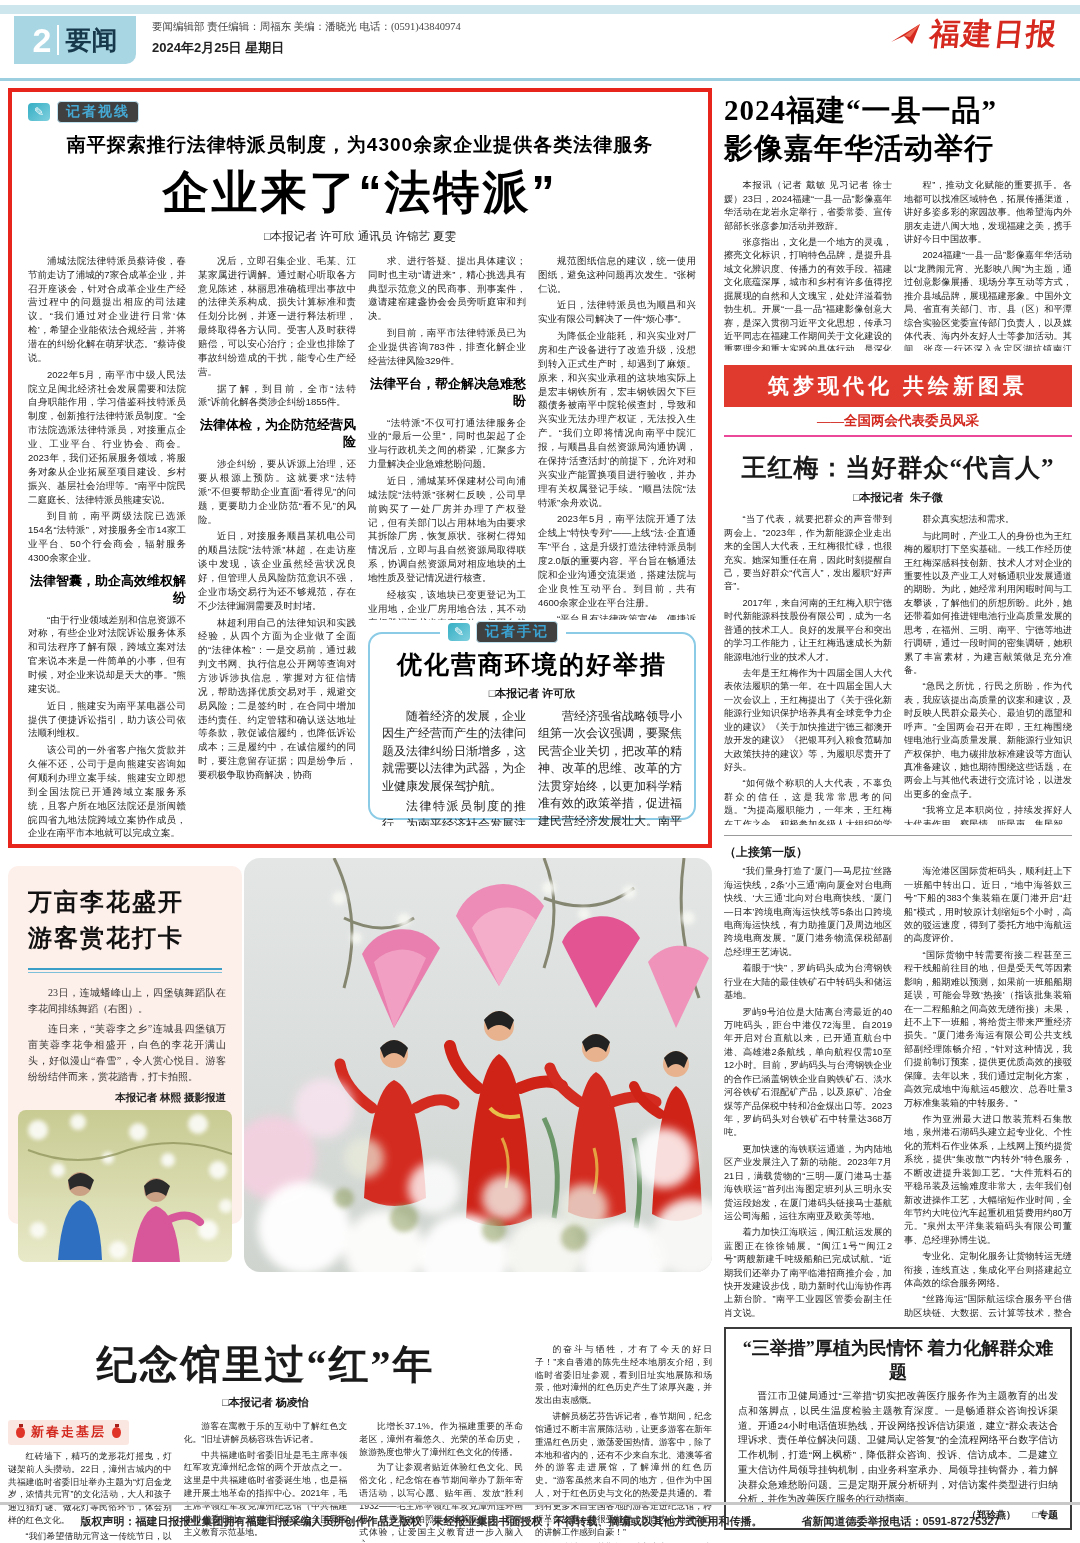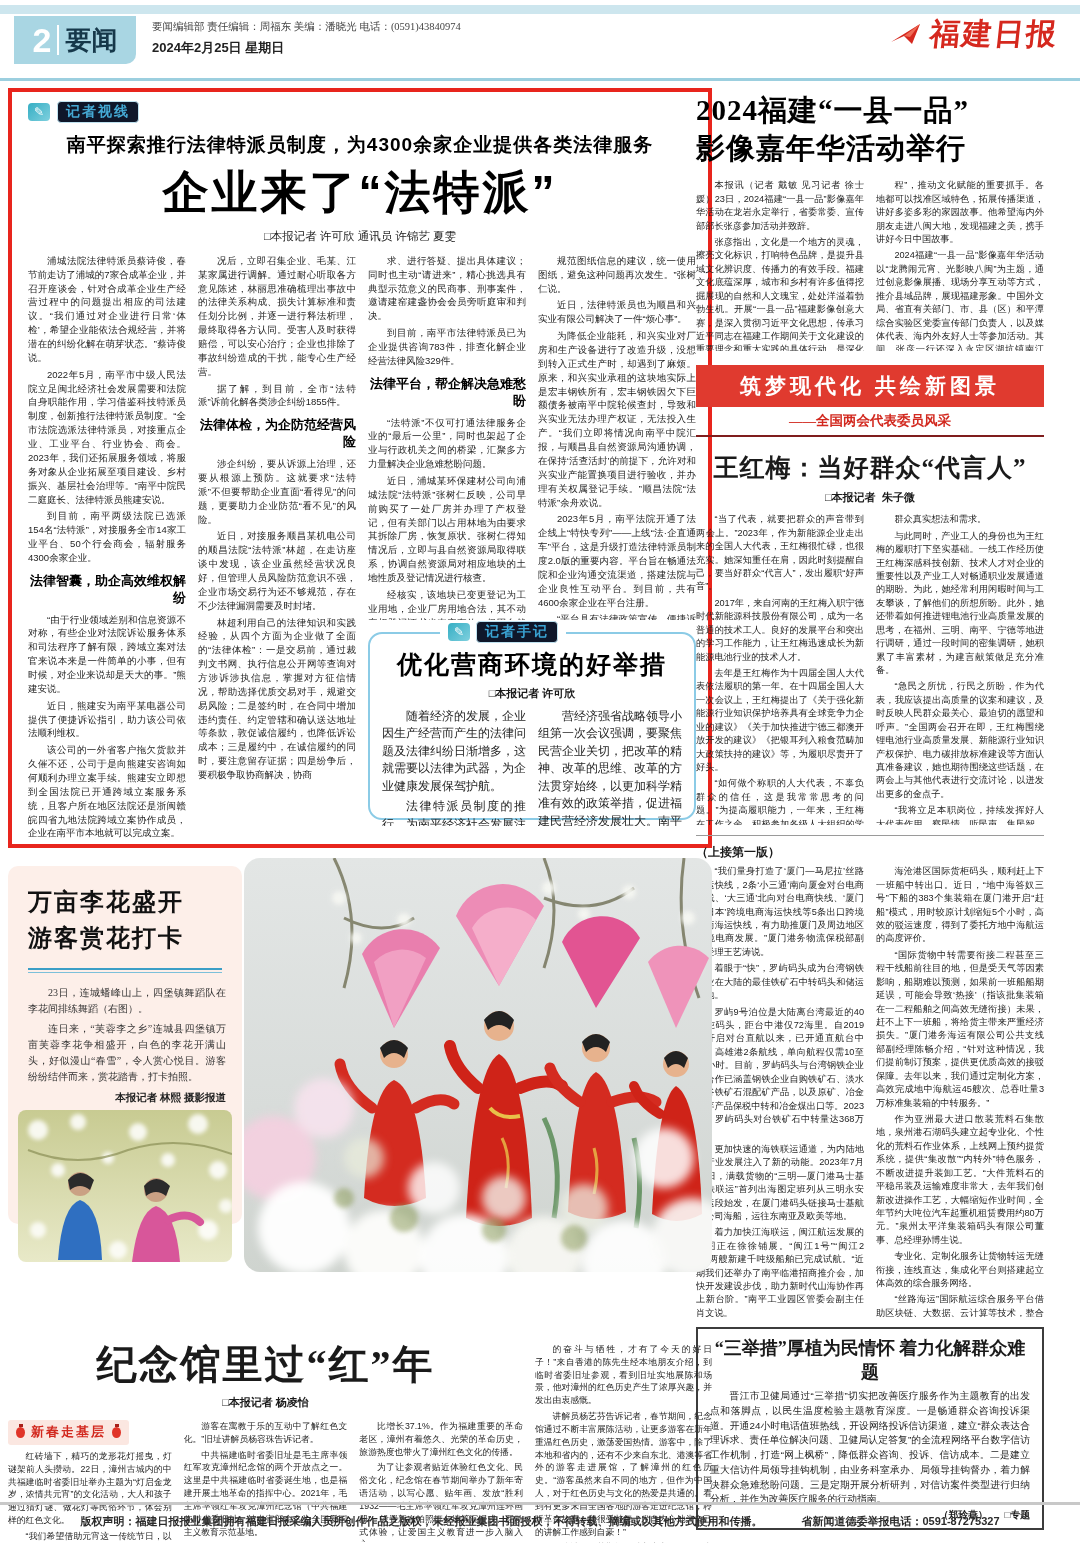--- a/index.html
+++ b/index.html
@@ -26,21 +26,21 @@
   .coltext p{margin:0 0 3px;text-indent:2em;}
   .coltext h3{font-size:13px;line-height:1.3;margin:8px 0 6px;text-indent:0;font-weight:bold;color:#000;text-align:right;}
 
   
   .leadbox{position:absolute;left:8px;top:88px;width:704px;height:760px;border:4px solid #e8251d;
            box-sizing:border-box;background:#fff;padding:8px 16px 6px;}
   .badge-row{display:flex;align-items:center;gap:7px;height:24px;}
   .badge-ico{width:22px;height:18px;border-radius:4px;background:linear-gradient(135deg,#35aec4,#7fd0de);
              color:#fff;font-size:12px;display:flex;align-items:center;justify-content:center;}
   .badge-txt{font-size:14px;font-weight:bold;color:#45a9d4;letter-spacing:2px;
-             border:1px solid #bfe2f0;background:#0f172a;border-radius:4px;padding:1px 8px;}
+             border:1px solid #bfe2f0;background:#404040;border-radius:4px;padding:1px 8px;}
   .kicker{text-align:center;font-size:19px;font-weight:bold;color:#000;margin-top:8px;letter-spacing:1px;}
   .lead-head{text-align:center;font-size:46px;font-weight:900;color:#000;letter-spacing:3px;margin-top:8px;line-height:1.15;}
   .lead-by{text-align:center;font-size:11.5px;color:#222;margin-top:10px;margin-bottom:10px;}
   .lead-cols{display:flex;gap:12px;height:596px;}
   .lead-col{width:158px;flex:0 0 auto;}
   .lead-right{width:328px;display:flex;flex-direction:column;}
   .lead-right-cols{display:flex;gap:12px;height:366px;}
   .lead-right-cols .lead-col{width:158px;}
 
   
@@ -48,30 +48,30 @@
          padding:14px 12px 8px;height:188px;box-sizing:border-box;}
   .notes .nb{position:absolute;top:-13px;left:70px;background:#fff;padding:0 8px;display:flex;align-items:center;gap:6px;}
   .notes .nb .badge-txt{color:#3aa3d3;}
   .notes-head{text-align:center;font-family:"Liberation Serif",serif;font-size:25px;font-weight:900;
               color:#000;letter-spacing:2px;}
   .notes-by{text-align:center;font-size:11px;font-weight:bold;margin:5px 0 7px;}
   .notes-cols{display:flex;gap:12px;height:118px;}
   .notes-cols .coltext{flex:1;font-size:12px;}
 
   
-  .rightcol{position:absolute;left:696px;top:92px;width:348px;}
+  .rightcol{position:absolute;left:724px;top:92px;width:348px;}
   .a-head{font-family:"Liberation Serif",serif;font-size:29px;font-weight:900;color:#000;
           text-align:left;line-height:1.3;letter-spacing:1px;}
   .a-cols{display:flex;gap:12px;height:172px;margin-top:12px;}
   .a-cols .coltext,.b-cols .coltext,.cont-cols .coltext{flex:1;font-size:9.2px;}
   .banner{margin-top:14px;}
   .banner-red{background:#e03a2f;color:#fff;font-size:21px;font-weight:bold;text-align:center;
               letter-spacing:4px;padding:7px 0;}
   .banner-sub{color:#d2281e;font-size:13.5px;font-weight:bold;text-align:center;padding:5px 0;
-              font-family:"Liberation Serif",serif;border-bottom:2px solid #7f1d1d;}
+              font-family:"Liberation Serif",serif;border-bottom:2px solid #ec4899;}
   .b-head{font-family:"Liberation Serif",serif;font-size:25px;font-weight:900;text-align:center;
           margin-top:14px;letter-spacing:1px;}
   .b-by{text-align:center;font-size:11px;font-weight:bold;margin-top:6px;font-family:Liberation Mono, monospace;}
   .b-cols{display:flex;gap:12px;height:312px;margin-top:8px;}
   .rc-div{border-top:1px solid #9a9a9a;margin-top:10px;}
   .cont-label{font-size:12px;font-weight:bold;margin:8px 0 4px;}
   .cont-cols{display:flex;gap:12px;height:452px;}
   .sanbox{margin-top:10px;border:2px solid #3c3c3c;padding:7px 12px 6px;}
   .san-head{font-family:"Liberation Serif",serif;font-size:18px;font-weight:900;text-align:center;margin-bottom:5px;}
   .san-body{font-size:9.8px;line-height:1.5;text-align:justify;color:#242424;text-indent:2em;}

